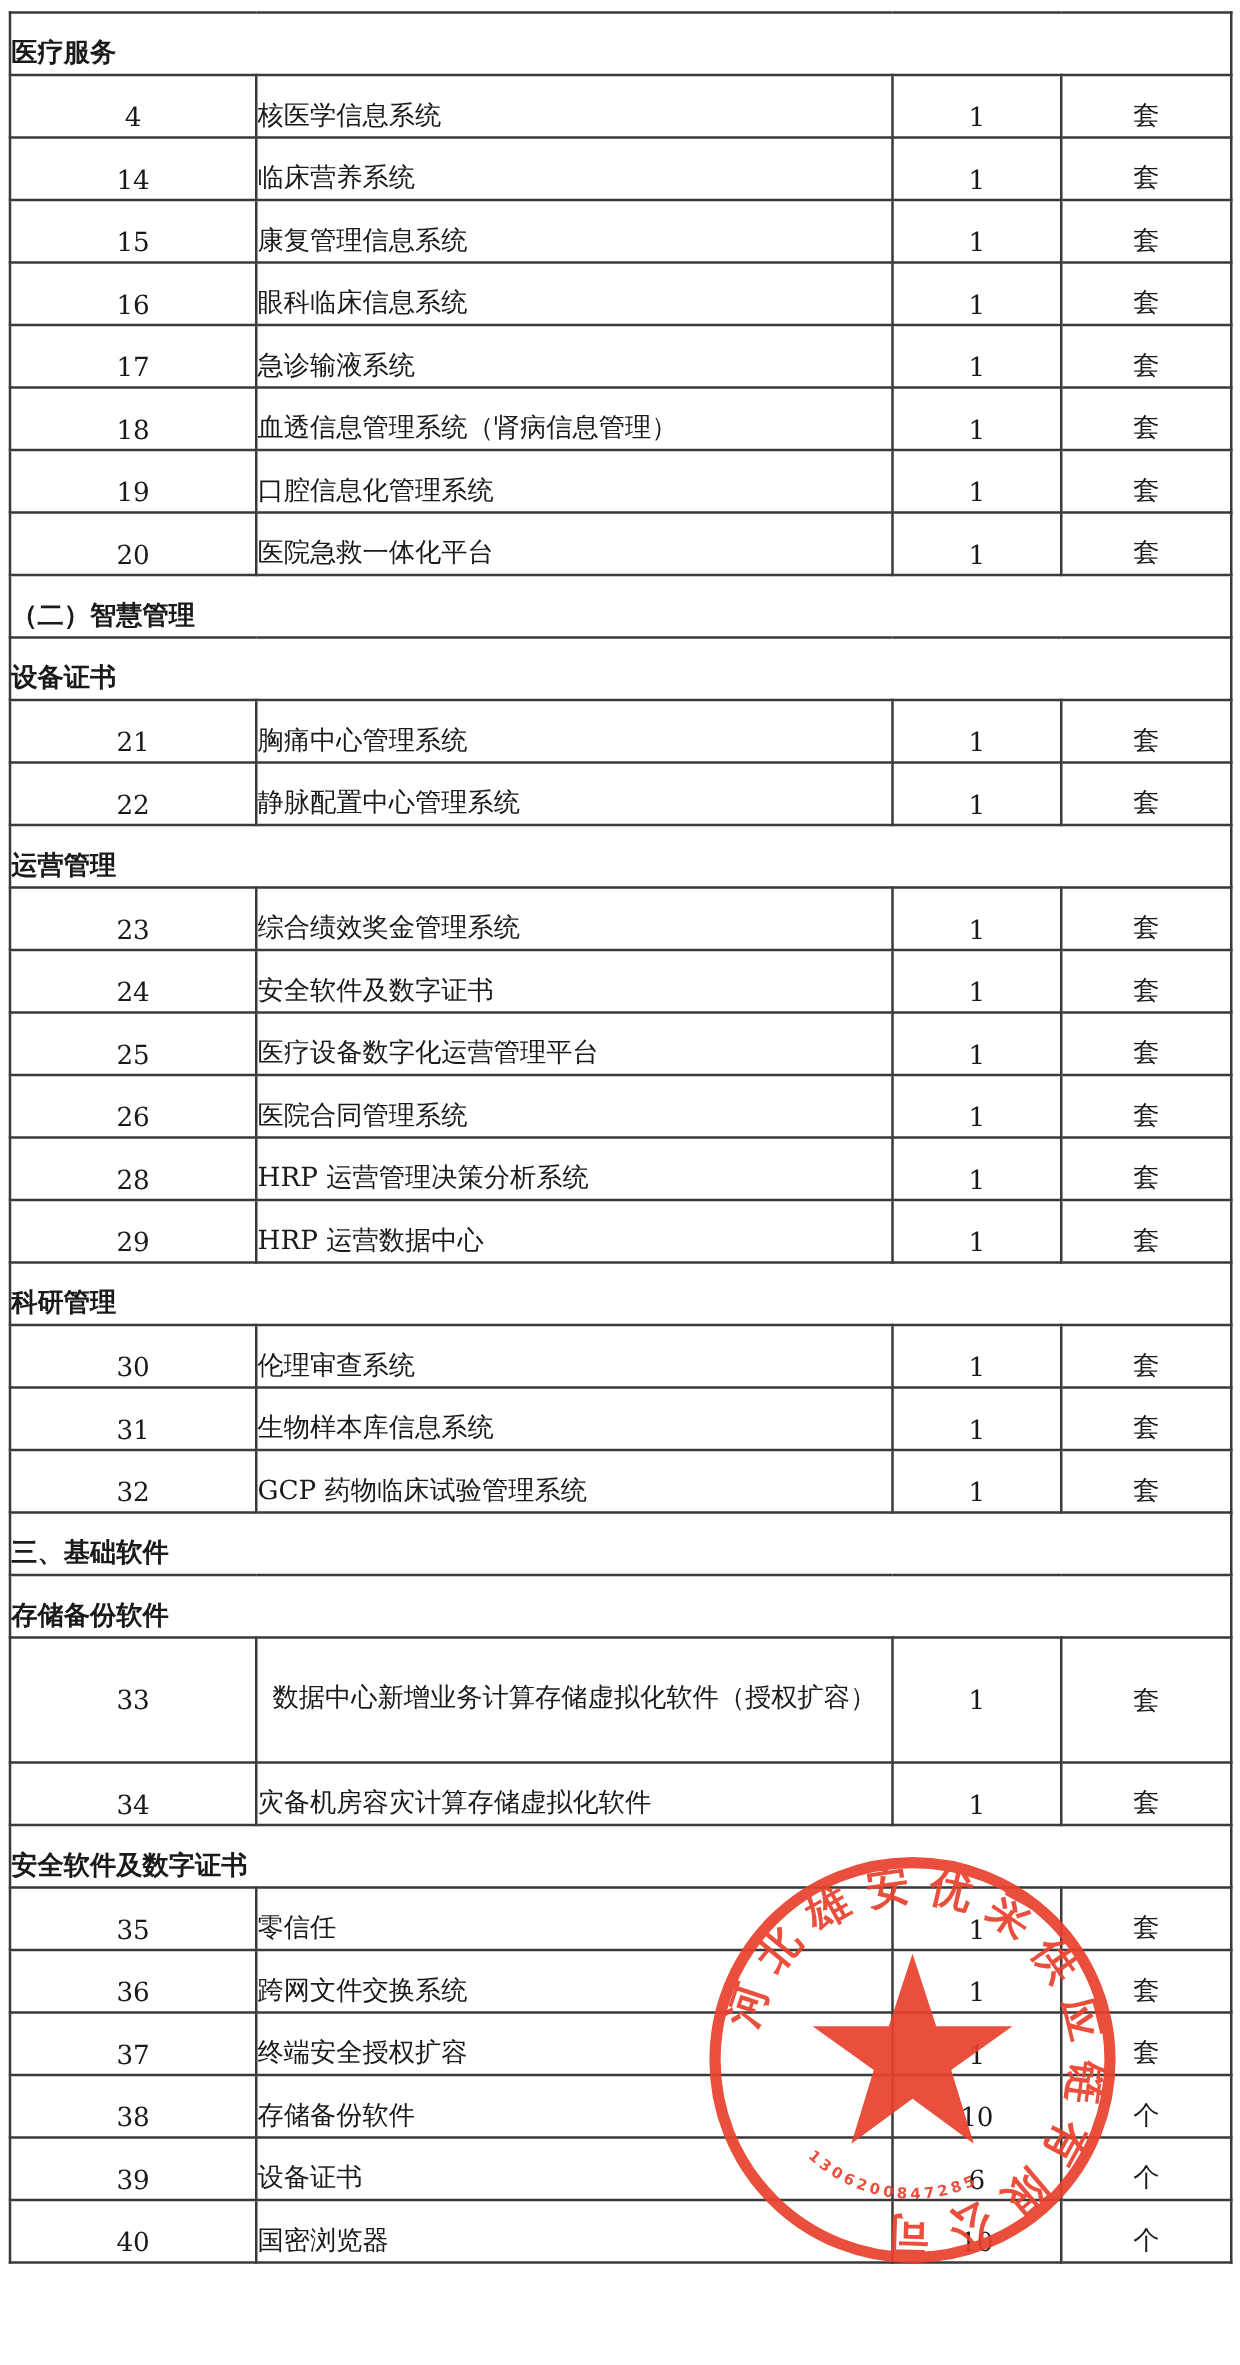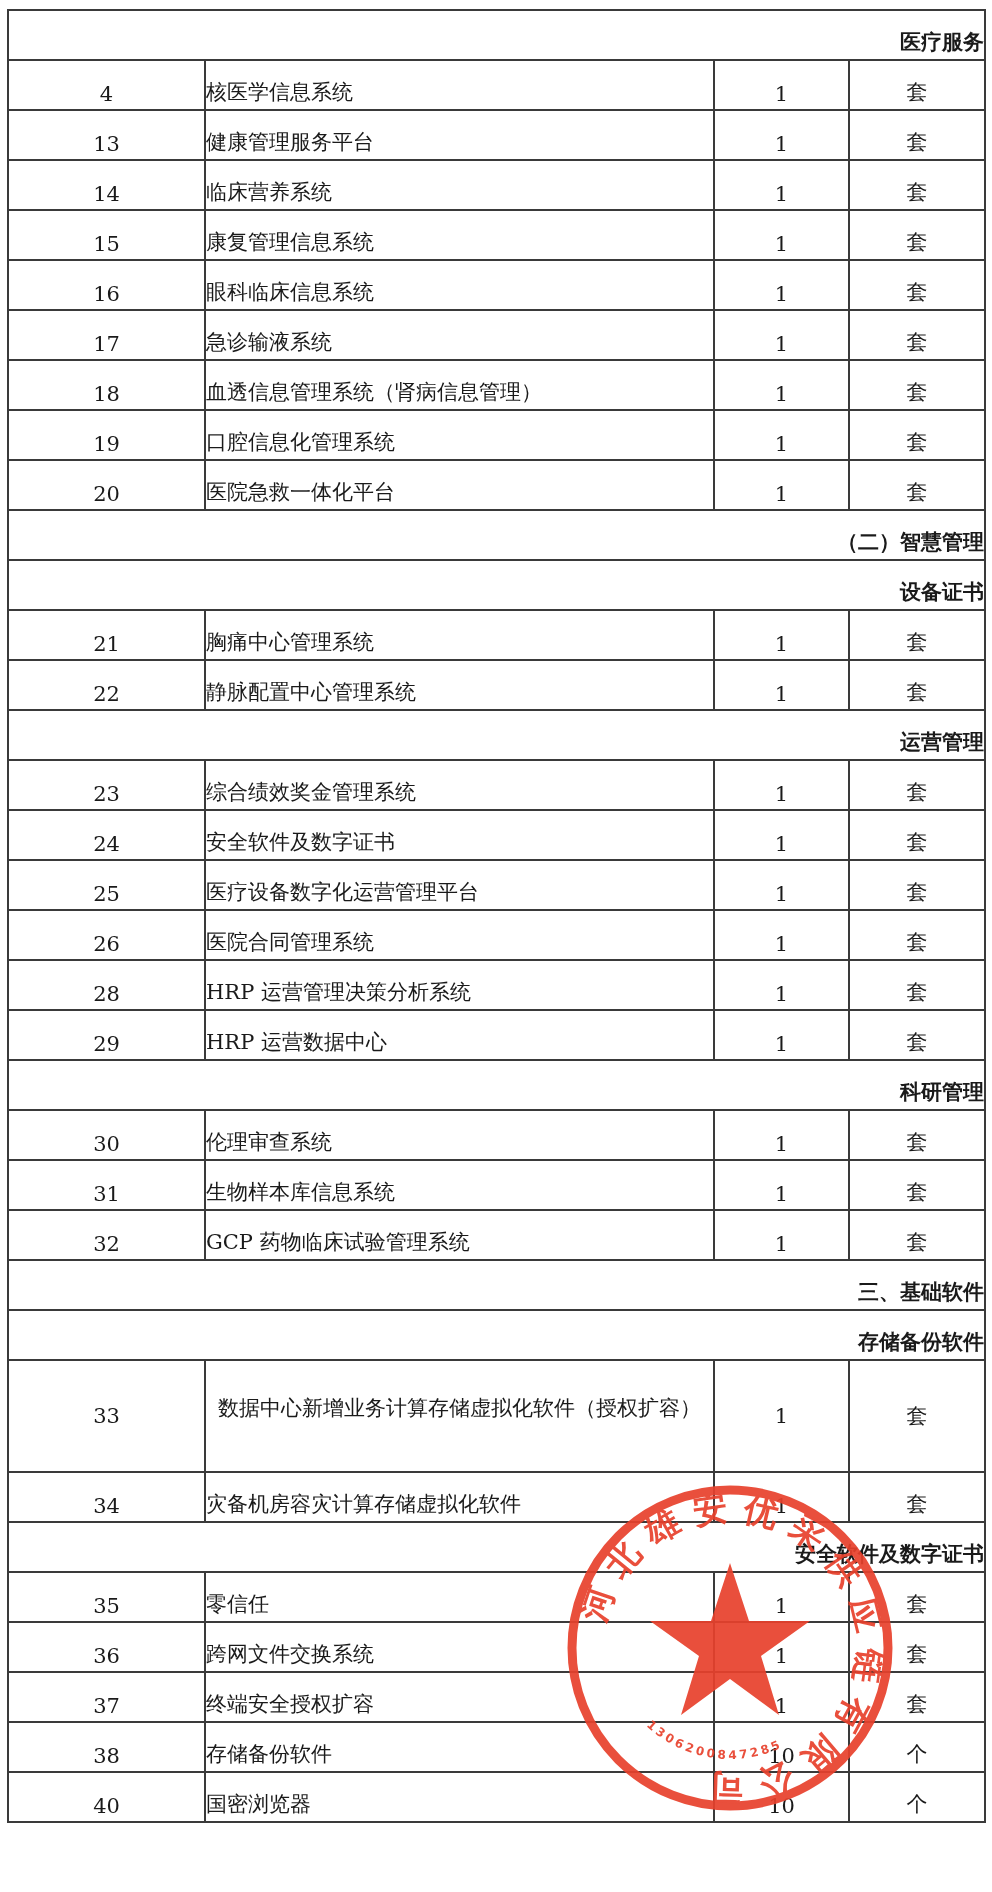--- a/index.html
+++ b/index.html
@@ -3,24 +3,24 @@
   <meta charset="utf-8">
   <style>
     html, body { margin: 0; padding: 0; background: #ffffff; }
     body { width: 992px; height: 1892px; position: relative; overflow: hidden;
            font-family: "DejaVu Serif", "Liberation Serif", serif; color: #1a1a1a; }
     table.doc { position: absolute; left: 7px; top: 9px; width: 977px;
                 border-collapse: collapse; table-layout: fixed; }
     table.doc td { border: 2px solid #3a3a3a; padding: 0; height: 45px;
                    font-size: 21px; vertical-align: bottom; padding-bottom: 3px; }
     td.section { font-family: "DejaVu Sans", "Liberation Sans", sans-serif; font-weight: bold;
-                 font-size: 21px; padding-left: 12px; text-align: right; }
+                 font-size: 21px; padding-left: 12px; }
     td.num, td.qty, td.unit { text-align: center; }
     td.name { padding-left: 14px; }
-    td.name.multi { line-height: 48px; vertical-align: middle; padding-bottom: 16px; }
+    td.name.multi { line-height: 48px; vertical-align: middle; padding-bottom: 4px; }
     tr.tall td { height: 94px; text-align: center; }
     tr.tall td.num, tr.tall td.qty, tr.tall td.unit { vertical-align: middle; padding-bottom: 0; }
     .stamp { position: absolute; left: 565px; top: 1483px; width: 330px; height: 330px; pointer-events: none; opacity: 0.92; }
   </style>
 </head>
 <body>
 
 <table class="doc">
   <colgroup>
     <col style="width:197px">
@@ -32,26 +32,20 @@
       <tr>
         <td colspan="4" class="section">医疗服务</td>
       </tr>
       <tr>
         <td class="num">4</td>
         <td class="name">核医学信息系统</td>
         <td class="qty">1</td>
         <td class="unit">套</td>
       </tr>
       <tr>
-        <td class="num">13</td>
-        <td class="name">健康管理服务平台</td>
-        <td class="qty">1</td>
-        <td class="unit">套</td>
-      </tr>
-      <tr>
         <td class="num">14</td>
         <td class="name">临床营养系统</td>
         <td class="qty">1</td>
         <td class="unit">套</td>
       </tr>
       <tr>
         <td class="num">15</td>
         <td class="name">康复管理信息系统</td>
         <td class="qty">1</td>
         <td class="unit">套</td>
@@ -200,20 +194,26 @@
       <tr>
         <td class="num">37</td>
         <td class="name">终端安全授权扩容</td>
         <td class="qty">1</td>
         <td class="unit">套</td>
       </tr>
       <tr>
         <td class="num">38</td>
         <td class="name">存储备份软件</td>
         <td class="qty">10</td>
+        <td class="unit">个</td>
+      </tr>
+      <tr>
+        <td class="num">39</td>
+        <td class="name">设备证书</td>
+        <td class="qty">6</td>
         <td class="unit">个</td>
       </tr>
       <tr>
         <td class="num">40</td>
         <td class="name">国密浏览器</td>
         <td class="qty">10</td>
         <td class="unit">个</td>
       </tr>
     </tbody>
 </table>

